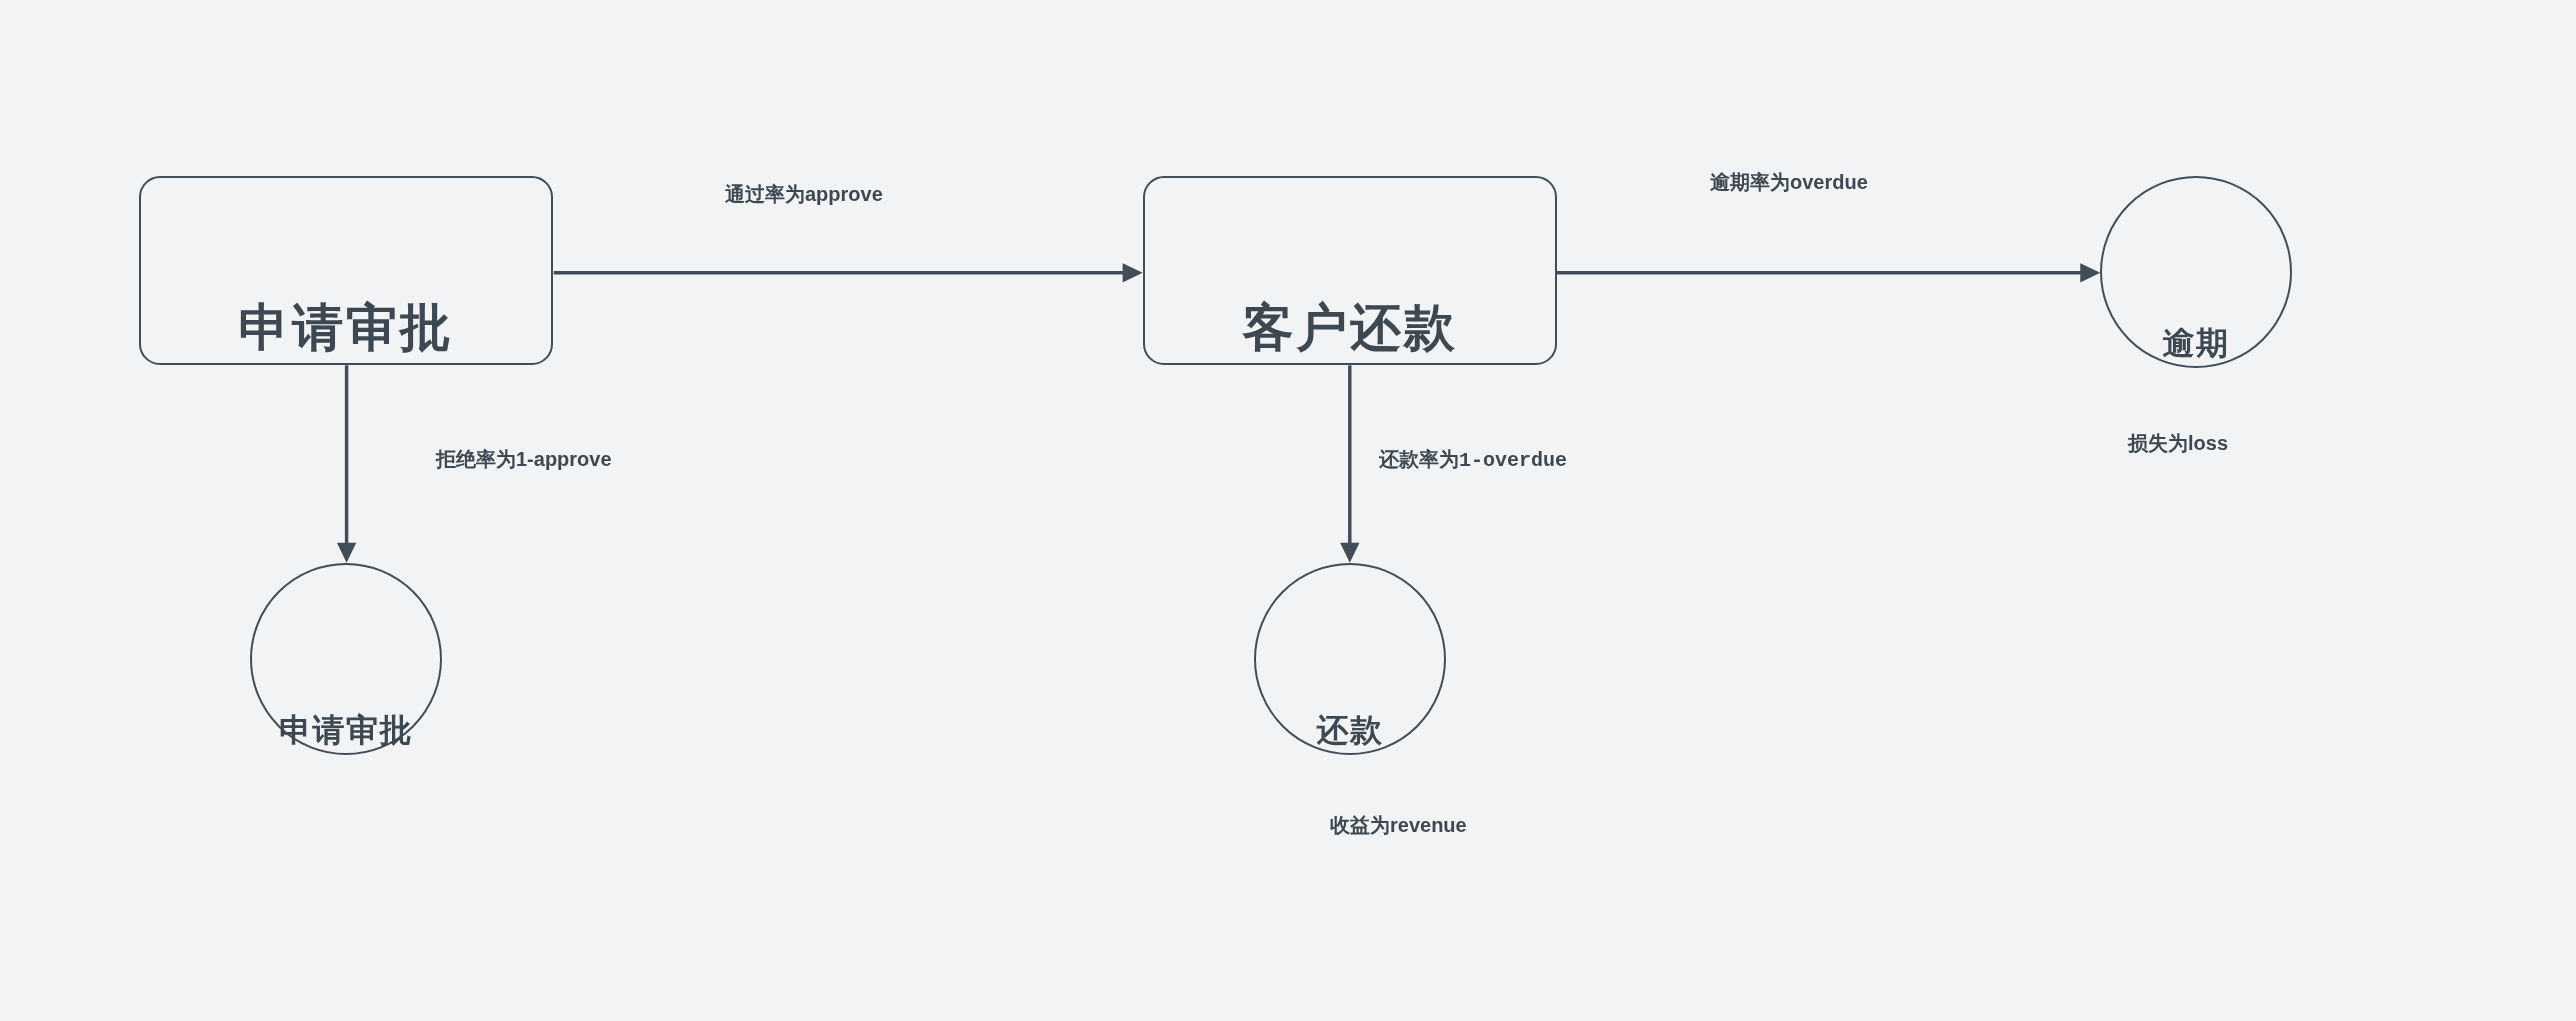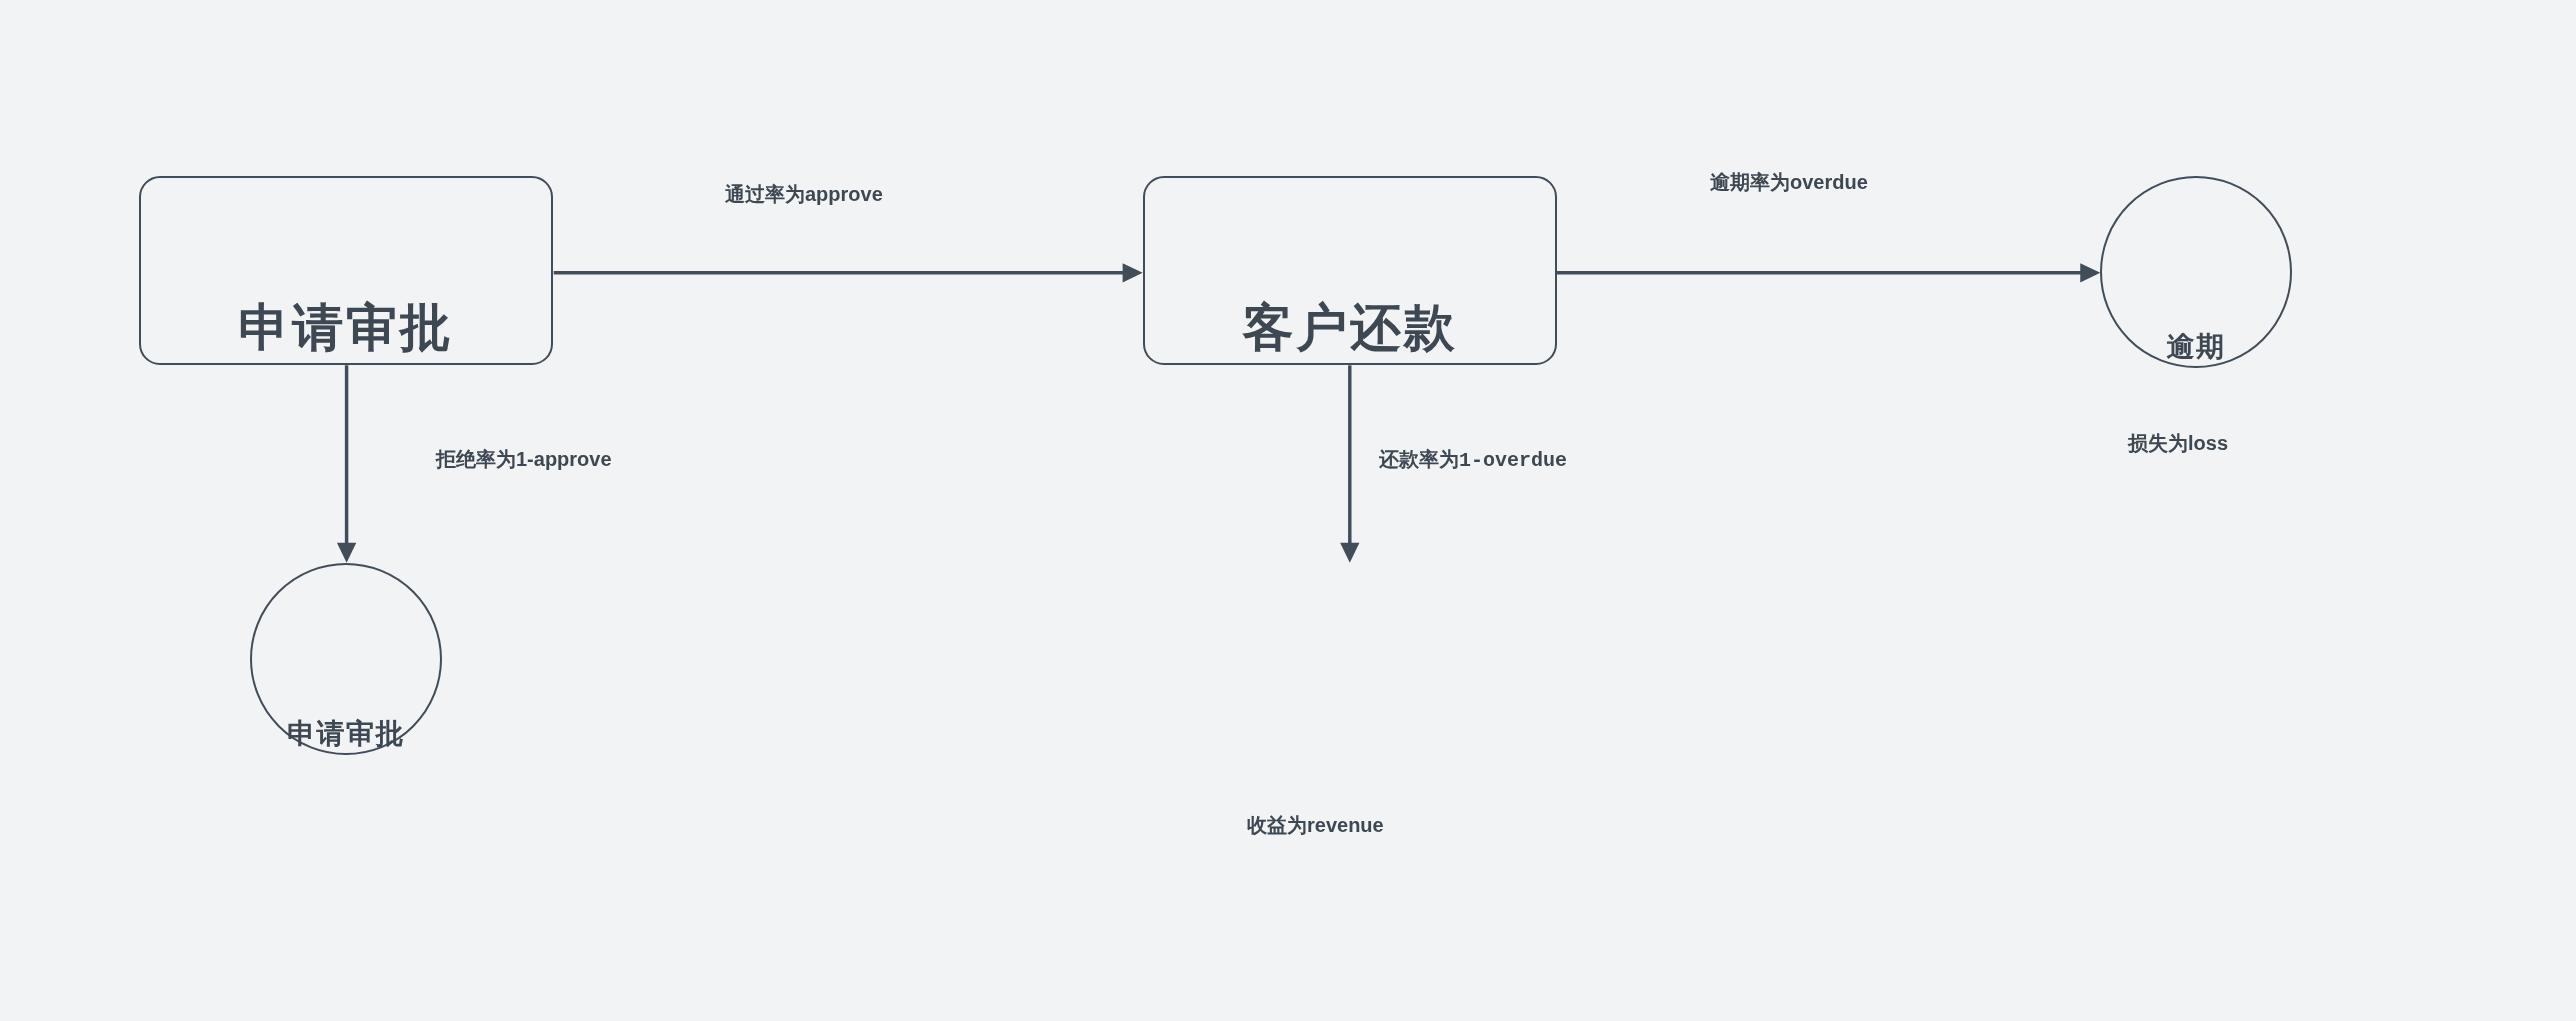--- a/index.html
+++ b/index.html
@@ -43,21 +43,21 @@
     width: 414px;
     height: 189px;
     border-radius: 21px;
     font-size: 51px;
     letter-spacing: 2.8px;
   }
   .node.circle {
     width: 192px;
     height: 192px;
     border-radius: 50%;
-    font-size: 28px;
+    font-size: 32px;
     letter-spacing: 1.4px;
   }
   .node-rect-approval   { left: 139px;  top: 176px; }
   .node-rect-repayment  { left: 1143px; top: 176px; }
   .node-circle-overdue  { left: 2100px; top: 176px; }
   .node-circle-rejected { left: 250px;  top: 563px; }
   .node-circle-repaid   { left: 1254px; top: 563px; }
 
   .edge-label, .annotation {
     position: absolute;
@@ -65,21 +65,21 @@
     font-size: 20px;
     font-weight: bold;
     white-space: nowrap;
     line-height: 1.2;
   }
   .edge-label-approve   { left: 725px; top: 182px; }
   .edge-label-overdue   { left: 1710px; top: 170px; }
   .edge-label-reject    { left: 400px;  top: 447px; margin-left: 36px; }
   .edge-label-repay     { left: 1379px; top: 449px; font-family: Liberation Mono, monospace; }
   .annotation-loss      { left: 2128px; top: 431px; }
-  .annotation-revenue   { left: 1247px; top: 813px; }
+  .annotation-revenue   { left: 1330px; top: 813px; }
 
   .connectors line {
     stroke: var(--ink);
     stroke-width: 5;
   }
   .connectors polygon {
     fill: var(--ink);
   }
 </style>
 </head>
@@ -115,20 +115,23 @@
   </div>
 
   <div class="node circle node-circle-overdue">
     <span>逾期</span>
   </div>
 
   <div class="node circle node-circle-rejected">
     <span>申请审批</span>
   </div>
 
+  <div class="node circle node-circle-repaid">
+    <span>还款</span>
+  </div>
 
   <div class="edge-label edge-label-approve">通过率为approve</div>
 
   <div class="edge-label edge-label-overdue">逾期率为overdue</div>
 
   <div class="edge-label edge-label-reject">拒绝率为1-approve</div>
 
   <div class="edge-label edge-label-repay">还款率为1-overdue</div>
 
   <div class="annotation annotation-loss">损失为loss</div>

